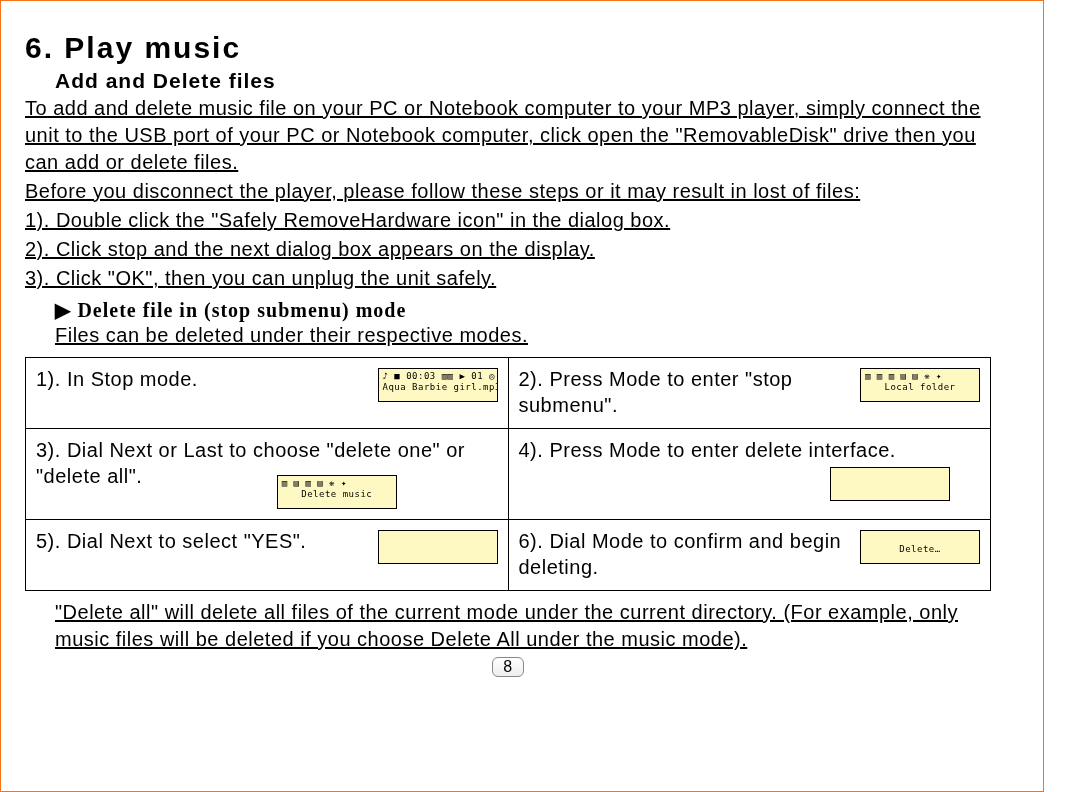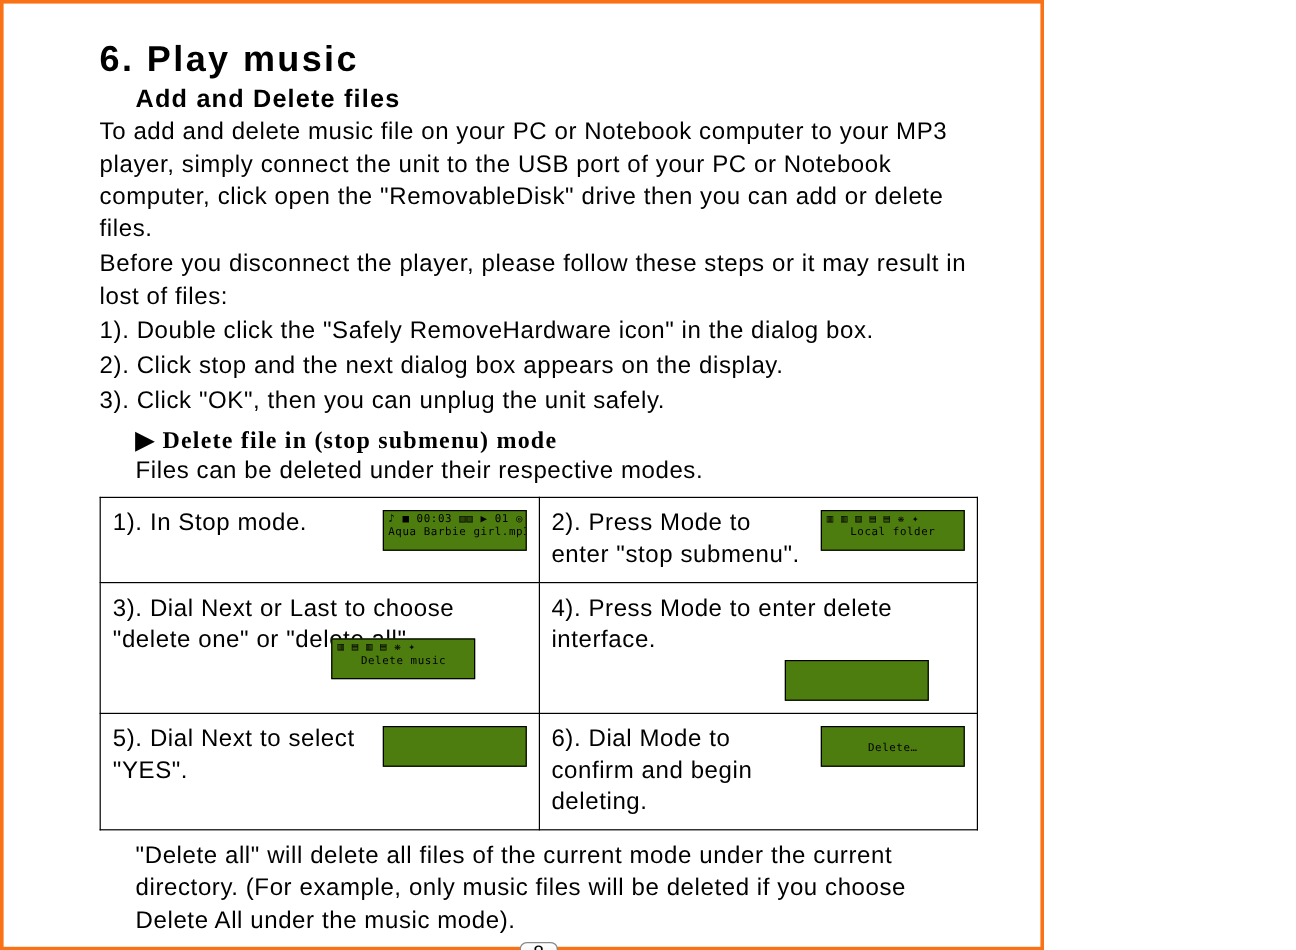--- a/index.html
+++ b/index.html
@@ -2,25 +2,25 @@
 <html><head>
 <meta charset="utf-8">
 <style>
   body {
     margin: 0;
     padding: 0;
     font-family: Arial, Helvetica, sans-serif;
     background: #fff;
   }
   .page {
-    width: 870px;
+    width: 1044px;
     height: 792px;
     box-sizing: border-box;
-    border: 3px solid #f97316;
-    padding: 30px 52px 10px 80px;
+    border: 1px solid #f97316;
+    padding: 30px 52px 10px 24px;
     position: relative;
     color: #000;
     letter-spacing: 0.5px;
   }
   h1 {
     font-size: 30px;
     margin: 0 0 4px 0;
     font-weight: 900;
     letter-spacing: 2px;
   }
@@ -28,20 +28,21 @@
     font-size: 21px;
     margin: 0 0 2px 0;
     font-weight: 900;
     letter-spacing: 1px;
     margin-left: 30px;
   }
   p {
     font-size: 20px;
     margin: 0 0 2px 0;
     line-height: 1.35;
+    text-decoration: underline;
   }
   .sub-heading {
     font-size: 20px;
     font-weight: 900;
     margin-top: 6px;
     margin-left: 30px;
     letter-spacing: 1px;
     font-family: Liberation Serif, serif;
   }
   .sub-heading .tri {
@@ -72,21 +73,21 @@
   }
   .lcd {
     border: 1.5px solid #000;
     width: 120px;
     height: 34px;
     font-size: 9px;
     font-family: monospace;
     padding: 2px 4px;
     box-sizing: border-box;
     line-height: 1.2;
-    background: #4d7c0f;
+    background: #fef9c3;
     flex-shrink: 0;
     margin-top: 2px;
     overflow: hidden;
   }
   .lcd .row1 { white-space: nowrap; letter-spacing: 0.5px; }
   .lcd .row2 { white-space: nowrap; letter-spacing: 0.5px; text-align: center; }
   .page-number {
     text-align: center;
     font-size: 16px;
     margin-top: 4px;

